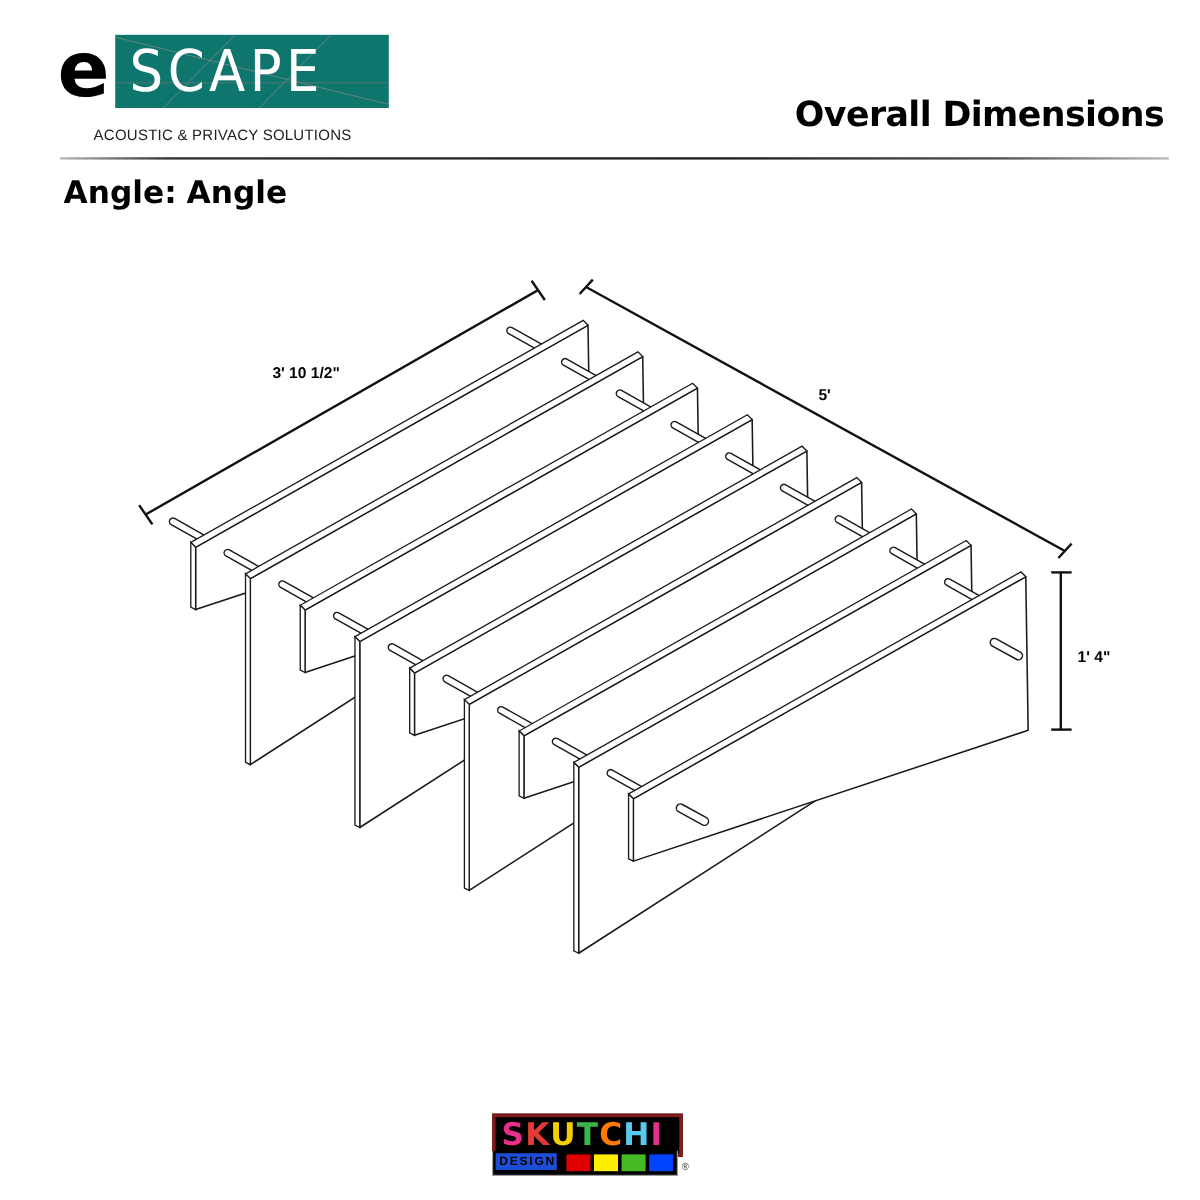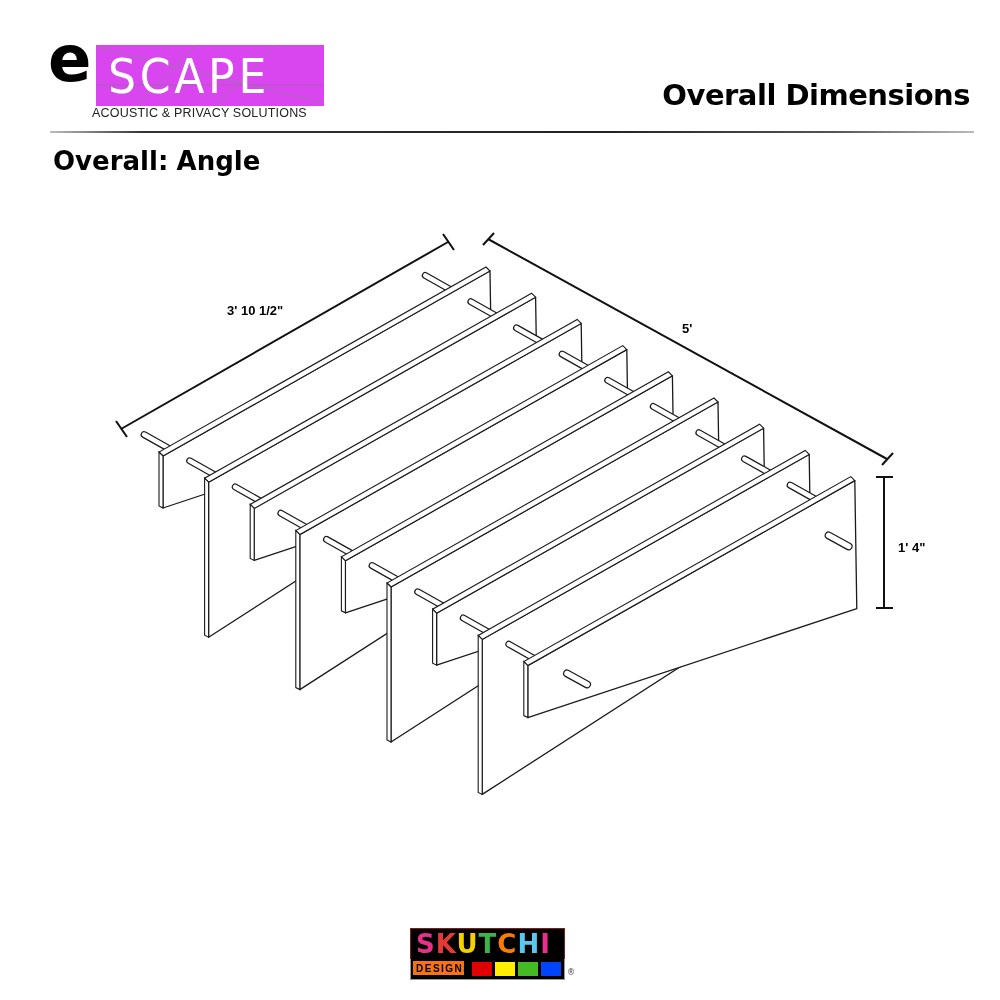--- a/index.html
+++ b/index.html
@@ -1,33 +1,33 @@
 <!DOCTYPE html>
 <html><head>
 <meta charset="utf-8">
 <style>
   html, body { margin:0; padding:0; background:#ffffff; }
   body { width:1000px; height:1000px; position:relative; overflow:hidden; font-family:"DejaVu Sans", sans-serif; color:#000; }
   .logo { position:absolute; left:48px; top:29px; width:280px; height:95px; }
-  .logo-box { position:absolute; left:48px; top:0; width:228px; height:61px; background:#d946ef; overflow:hidden;margin-top:16px; }
+  .logo-box { position:absolute; left:48px; top:0; width:228px; height:61px; background:#0f766e; overflow:hidden; }
   .logo-e { position:absolute; left:0; top:-6px; font-family:"DejaVu Sans", sans-serif; font-weight:bold; font-size:64px; color:#000; letter-spacing:-2px; line-height:72px; }
   .logo-word { position:absolute; left:12px; top:4px; font-family:"DejaVu Sans", sans-serif; font-size:48px; font-weight:normal; color:#fff; letter-spacing:4px; line-height:54px; transform:scaleX(0.92); transform-origin:left; }
-  .logo-tag { position:absolute; left:44px; top:77px; font-family:"Liberation Sans", sans-serif; font-size:12.5px; color:#222; letter-spacing:0.2px; white-space:nowrap;text-align:center; }
+  .logo-tag { position:absolute; left:30px; top:77px; font-family:"Liberation Sans", sans-serif; font-size:12.5px; color:#222; letter-spacing:0.2px; white-space:nowrap;text-align:center; }
   .page-title { position:absolute; right:30px; top:78px; font-family:"DejaVu Sans", sans-serif; font-weight:bold; font-size:29px; letter-spacing:-0.5px; white-space:nowrap; }
   .rule { position:absolute; left:50px; top:131px; width:924px; height:2px; background:linear-gradient(90deg,#bbb 0%,#333 10%,#222 60%,#555 85%,#bbb 100%); }
   .design-line { position:absolute; left:53px; top:146px; font-size:26px; white-space:nowrap; }
   .design-line .lbl { font-weight:bold; }
   .design-line .val { font-weight:bold; }
   svg.drawing { position:absolute; left:0; top:0; }
   .dim-label { position:absolute; font-family:"Liberation Sans", sans-serif; font-weight:bold; font-size:13px; white-space:nowrap; }
   .skutchi { position:absolute; left:410px; top:928px; width:160px; height:56px; }
-  .sk-top { position:absolute; left:0; top:0; width:153px; height:30px; background:#000; border:1px solid #7f1d1d; }
+  .sk-top { position:absolute; left:0; top:0; width:153px; height:30px; background:#000; border:3px solid #7f1d1d; }
   .sk-word { position:absolute; left:5px; top:-1px; font-family:"DejaVu Sans", sans-serif; font-weight:bold; font-size:26px; letter-spacing:1px; line-height:32px; }
   .sk-bot { position:absolute; left:0; top:31px; width:153px; height:20px; background:#000; border:1px solid #999; border-top:none; }
-  .sk-designs { position:absolute; left:2px; top:2px; width:48px; height:14px; background:#f97316; font-family:"Liberation Sans", sans-serif; font-size:10px; font-weight:bold; letter-spacing:1.5px; line-height:15px; padding-left:3px; color:#000; }
+  .sk-designs { position:absolute; left:2px; top:2px; width:48px; height:14px; background:#1d4ed8; font-family:"Liberation Sans", sans-serif; font-size:10px; font-weight:bold; letter-spacing:1.5px; line-height:15px; padding-left:3px; color:#000; }
   .sk-sw { position:absolute; top:3px; width:20px; height:14px; }
   .sk-reg { position:absolute; left:157px; top:40px; font-size:8px; color:#444; }
 </style>
 </head>
 <body>
 
 <div class="logo">
   <div class="logo-box">
     <svg width="228" height="61" style="position:absolute;left:0;top:0">
       <line x1="0" y1="2" x2="228" y2="58" stroke="#888" stroke-width="0.6"></line>
@@ -38,21 +38,21 @@
     <span class="logo-word">SCAPE</span>
   </div>
   <span class="logo-e">e</span>
   <span class="logo-tag">ACOUSTIC &amp; PRIVACY SOLUTIONS</span>
 </div>
 
 <div class="page-title">Overall Dimensions</div>
 <div class="rule"></div>
 
 <div class="design-line">
-  <span class="lbl">Overall:</span>
+  <span class="lbl">Angle:</span>
   <span class="val">Angle</span>
 </div>
 
 <svg class="drawing" width="1000" height="1000" viewBox="0 0 1000 1000">
   <g id="panels">
       <g>
         <line x1="144.08" y1="434.6" x2="176.08" y2="452.6" stroke="#1a1a1a" stroke-width="7" stroke-linecap="round"></line>
         <line x1="144.08" y1="434.6" x2="176.08" y2="452.6" stroke="#fff" stroke-width="4.6" stroke-linecap="round"></line>
         <line x1="425.3" y1="275.5" x2="457.3" y2="293.5" stroke="#1a1a1a" stroke-width="7" stroke-linecap="round"></line>
         <line x1="425.3" y1="275.5" x2="457.3" y2="293.5" stroke="#fff" stroke-width="4.6" stroke-linecap="round"></line>

